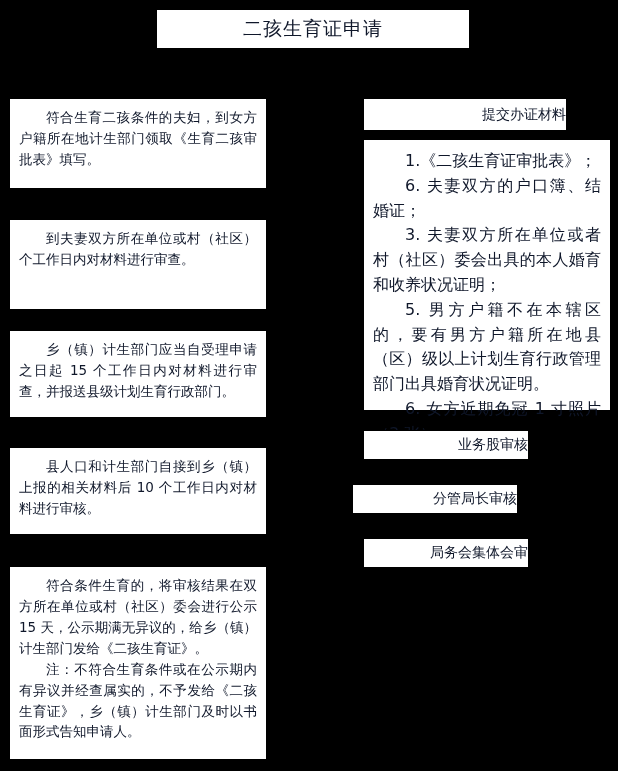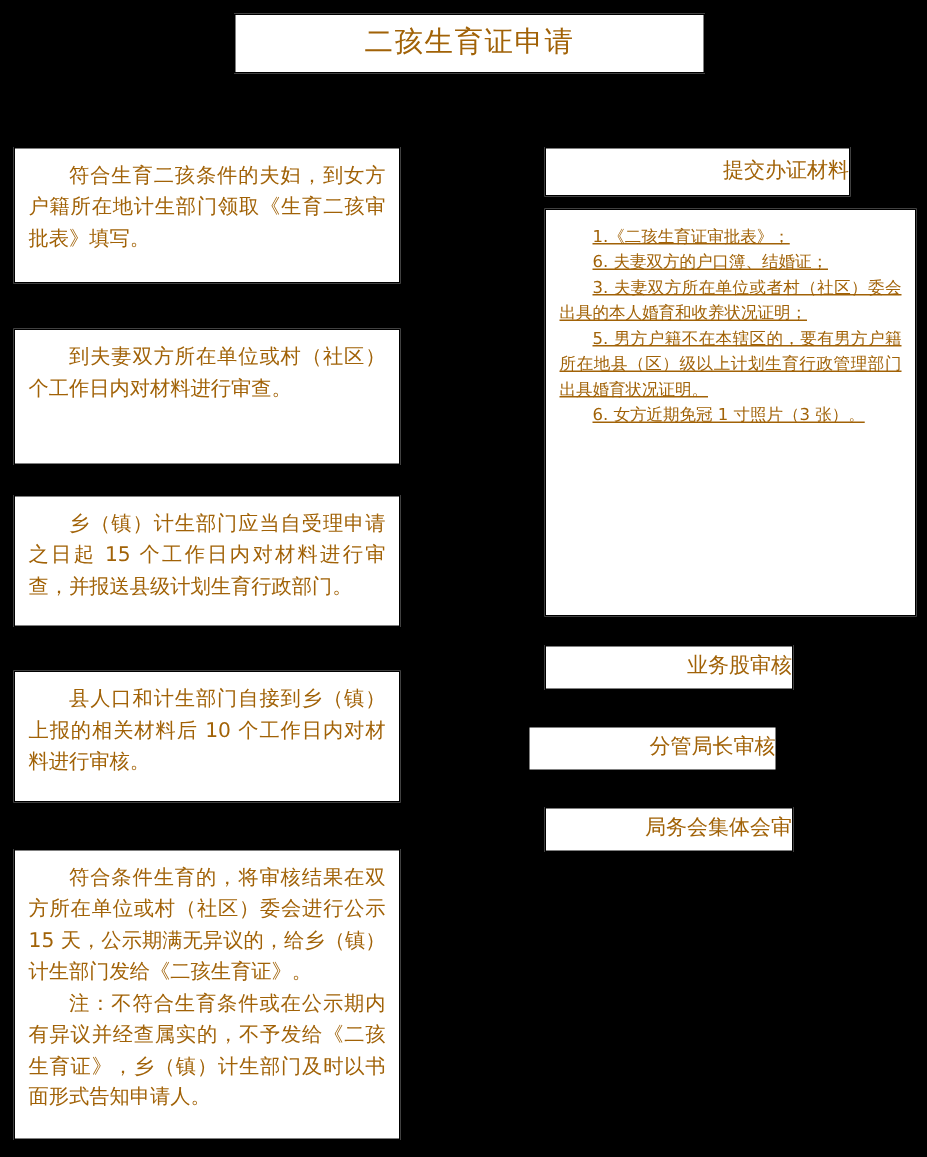--- a/index.html
+++ b/index.html
@@ -13,21 +13,21 @@
     position: relative;
     font-family: "DejaVu Sans", "Liberation Sans", sans-serif;
     color: #000000;
     overflow: hidden;
   }
   .box {
     position: absolute;
     background: #ffffff;
     border: 1px solid #000000;
     box-sizing: border-box;
-    color: #a16207;
+    color: #0f172a;
     line-height: 1.55;
   }
   .title-box {
     left: 156px;
     top: 9px;
     width: 314px;
     height: 40px;
     display: flex;
     align-items: center;
     justify-content: center;
@@ -44,25 +44,24 @@
     margin: 0;
     text-indent: 2em;
   }
   .center-label {
     display: flex;
     align-items: center;
     justify-content: flex-end;
     font-size: 14px;
   }
   .list-box {
-    font-size: 11px;
+    font-size: 16px;
     padding: 9px 9px 8px 9px;
     text-align: justify;
     text-justify: inter-ideograph;
-    text-decoration: underline;
   }
   .list-box p {
     margin: 0;
     text-indent: 2em;
   }
 
   
   #left-step-1 { left: 9px;  top: 98px;  width: 258px; height: 91px; }
   #left-step-2 { left: 9px;  top: 219px; width: 258px; height: 91px; }
   #left-step-3 { left: 9px;  top: 330px; width: 258px; height: 88px; }

